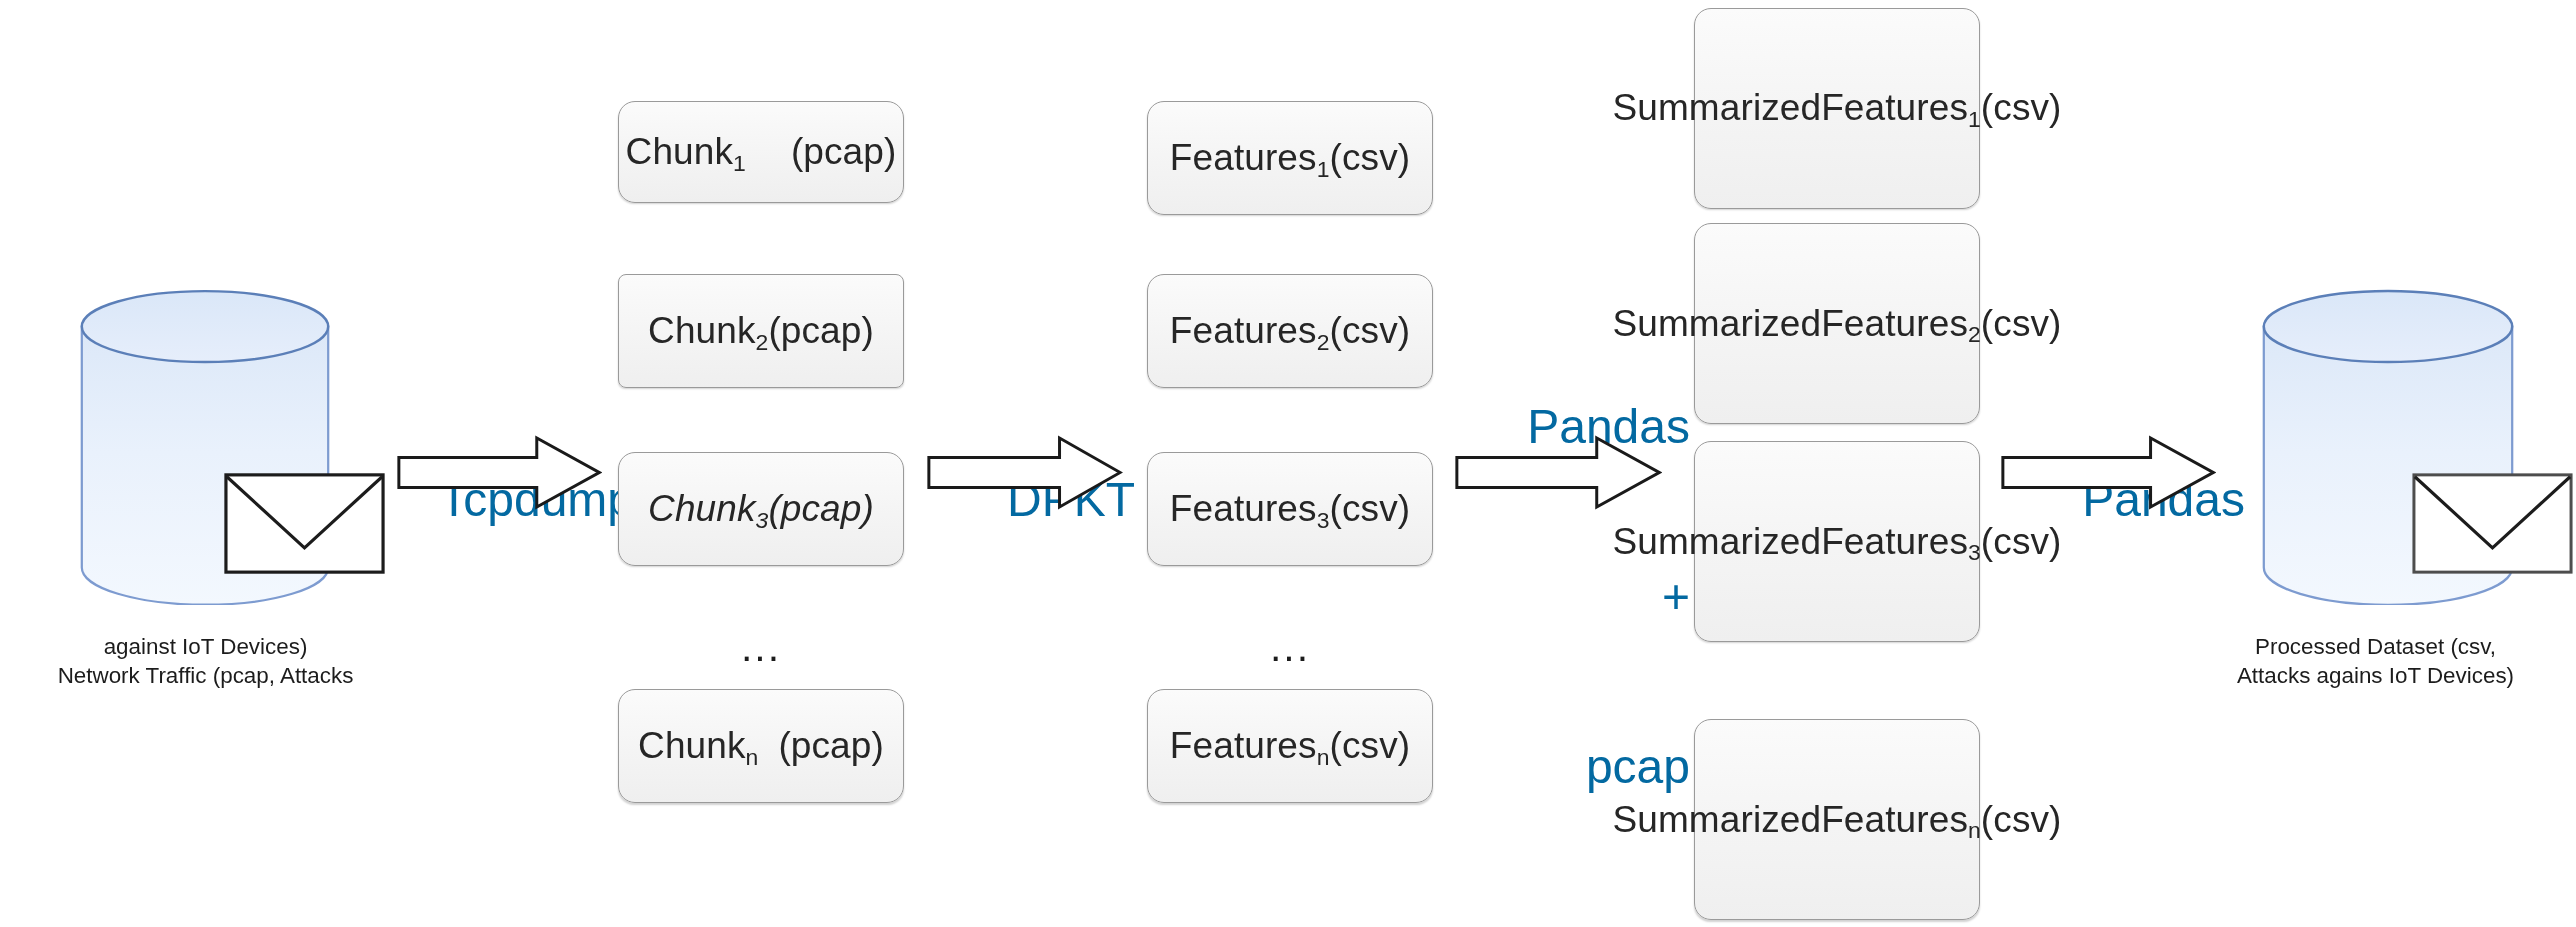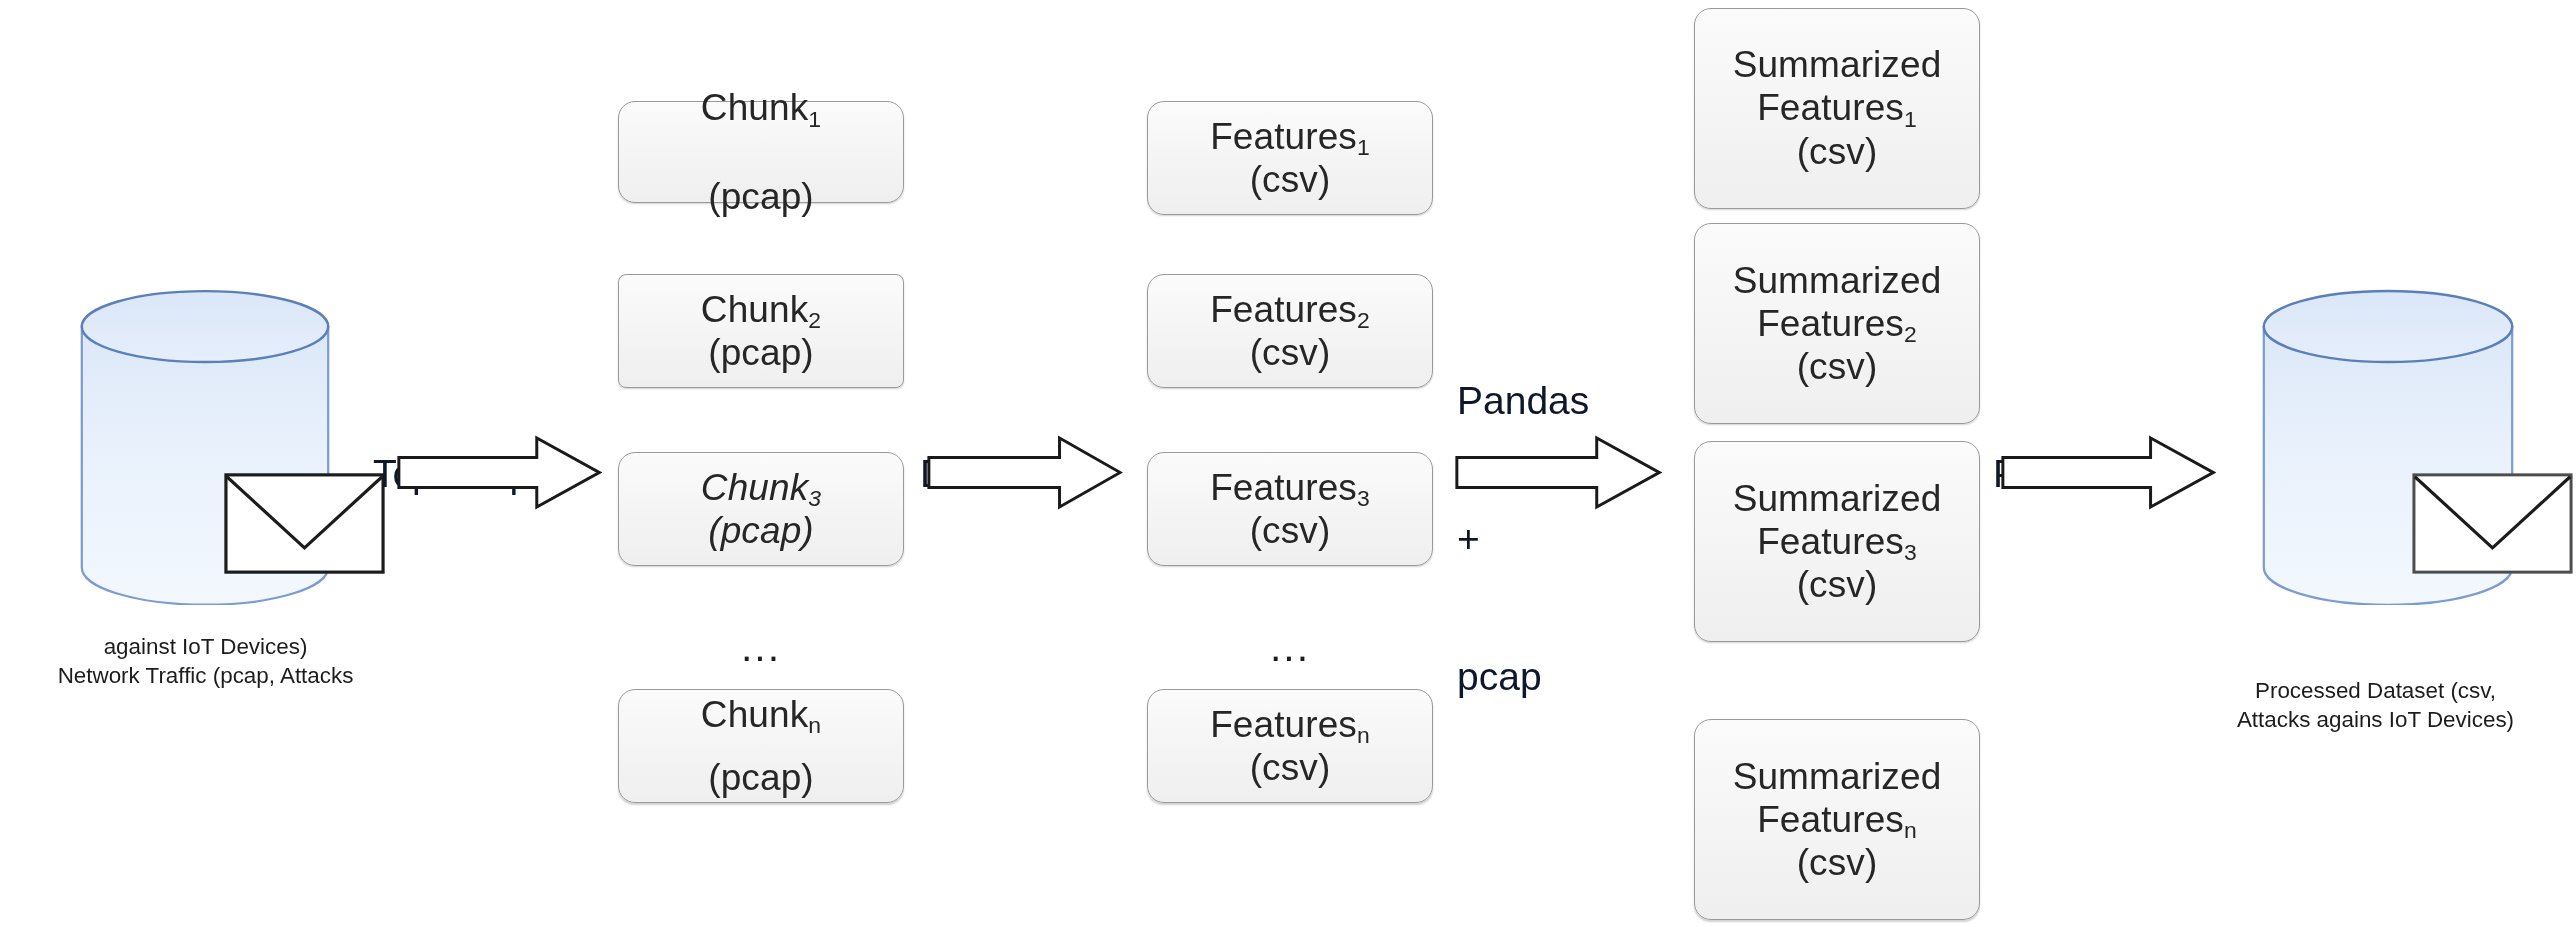--- a/index.html
+++ b/index.html
@@ -24,21 +24,21 @@
 
   
   .box {
     position: absolute;
     box-sizing: border-box;
     border: 1.9px solid #9a9a9a;
     border-radius: 17px;
     background: linear-gradient(180deg, #fbfbfb 0%, #f4f4f4 55%, #efefef 100%);
     box-shadow: 0 1.9px 1.9px -0.9px rgba(0,0,0,0.18);
     display: flex;
-    flex-direction: column;
+    flex-direction: row;
     align-items: center;
     justify-content: center;
     text-align: center;
     font-size: 37px;
     line-height: 1.17;
     color: #262626;
     letter-spacing: 0.1px;
   }
   .box .ln { display: block; white-space: nowrap; }
   .box sub {
@@ -59,23 +59,23 @@
   .env { position: absolute; }
   .env svg { display: block; }
 
   
   .arrow { position: absolute; }
   .arrow svg { display: block; }
 
   
   .arrow-label {
     position: absolute;
-    font-size: 39px;
-    color: #0f172a;
-    text-align: left;
+    font-size: 48px;
+    color: #0369a1;
+    text-align: right;
     line-height: 1.18;
     white-space: pre;
   }
   .arrow-label .ln { display: block; }
 
   .store-label {
     position: absolute;
     font-size: 22.4px;
     line-height: 1.28;
     text-align: center;
@@ -240,19 +240,19 @@
     </svg>
   </div>
 
   <div class="env abs" style="left:2412px; top:473px; width:161px; height:101px;">
     <svg width="161" height="101" viewBox="0 0 172 108">
       <rect x="2" y="2" width="168" height="104" fill="#ffffff" stroke="#4d4d4d" stroke-width="3.2"></rect>
       <path d="M3,4 L86,80 L169,4" fill="none" stroke="#1c1c1c" stroke-width="3.4"></path>
     </svg>
   </div>
 
-  <div class="store-label" style="left:2175px; top:633px; width:401px;margin-top:44px;">
+  <div class="store-label" style="left:2175px; top:633px; width:401px;">
     <span class="ln">Processed Dataset (csv,</span>
     <span class="ln">Attacks agains IoT Devices)</span>
   </div>
 
 </div>
 
 
 </body></html>

